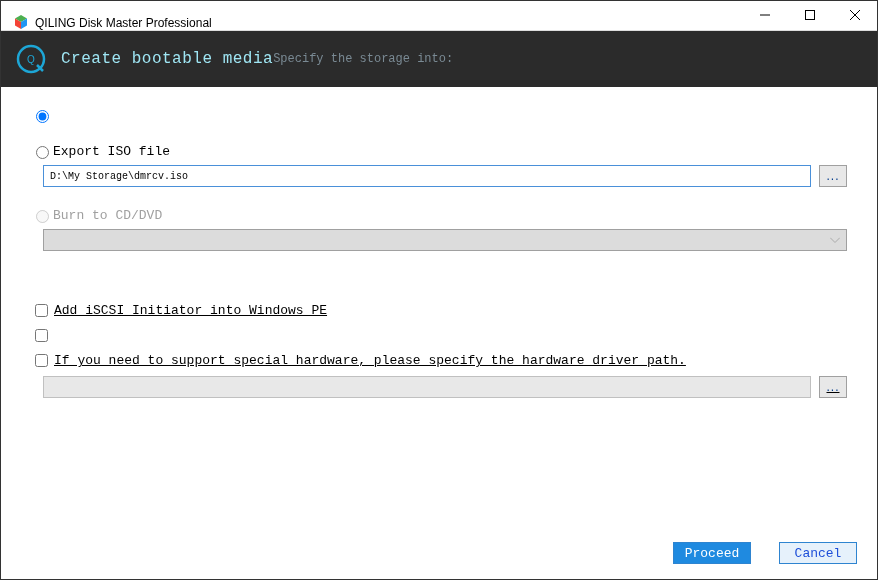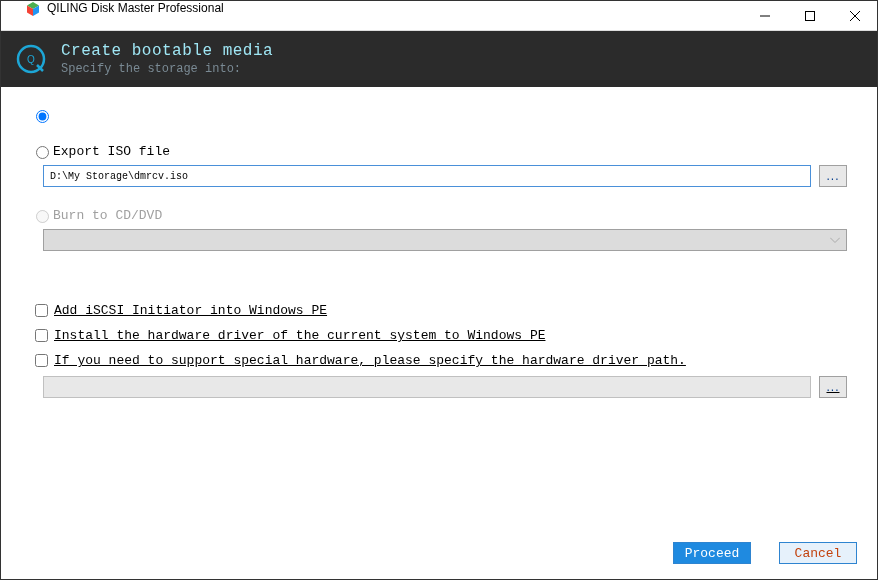--- a/index.html
+++ b/index.html
@@ -1,25 +1,25 @@
 <!DOCTYPE html>
 <html><head>
 <meta charset="utf-8">
 <style>
   * { box-sizing: border-box; }
   html, body { margin: 0; padding: 0; font-family: "Segoe UI", Tahoma, sans-serif; font-size: 12px; }
   .window { width: 878px; height: 580px; border: 1px solid #333; background: #fff; display: flex; flex-direction: column; }
-  .titlebar { height: 30px; display: flex; align-items: flex-start; padding: 0 0 0 24px; border-bottom: 1px solid #ddd; }
+  .titlebar { height: 30px; display: flex; align-items: flex-end; padding: 0 0 0 12px; border-bottom: 1px solid #ddd; }
   .titlebar .icon-cube { width: 16px; height: 16px; margin-right: 6px; }
   .titlebar .title { flex: 1; font-size: 12px; color: #000; }
   .win-btn { width: 45px; height: 30px; display: flex; align-items: center; justify-content: center; cursor: default; }
   .win-btn svg { stroke: #000; }
   .header-band { background: #2b2b2b; color: #bfe0f5; padding: 10px 14px; display: flex; align-items: center; height: 56px; }
   .header-band .logo-q { width: 32px; height: 32px; margin-right: 14px; }
-  .header-text-group { display: flex; flex-direction: column; }
+  .header-text-group { display: flex; }
   .header-title { color: #9fe6f4; font-family: "Courier New", monospace; font-size: 16px; letter-spacing: 0.5px; }
   .header-sub { color: #7a8a94; font-family: "Courier New", monospace; font-size: 12px; margin-top: 2px; }
   .content { flex: 1; padding: 20px 30px 10px 30px; font-family: "Courier New", monospace; font-size: 13px; color: #000; overflow: hidden; }
   .opt-group { margin-bottom: 20px; }
   .opt-label { display: flex; align-items: center; margin-bottom: 6px; }
   .opt-label input[type=radio] { margin-right: 4px; }
   .select-row { display: flex; align-items: center; margin-left: 12px; }
   .select-box { flex: 1; height: 22px; border: 1px solid #a0a0a0; background: #e8e8e8; display: flex; align-items: center; padding: 0 6px; position: relative; font-family: "Courier New", monospace; font-size: 13px; }
   .select-box.disabled { background: #dcdcdc; color: #9a9a9a; }
   .chev { position: absolute; right: 6px; top: 50%; transform: translateY(-50%); }
@@ -28,21 +28,21 @@
   .browse-btn { width: 28px; height: 22px; border: 1px solid #a0a0a0; background: #e8e8e8; margin-left: 8px; display: flex; align-items: center; justify-content: center; font-family: Tahoma, sans-serif; font-size: 12px; letter-spacing: 1px; color: #003a8c; cursor: pointer; }
   .disabled-text { color: #a0a0a0; }
   .checks { margin-top: 50px; text-decoration: underline; }
   .check-row { display: flex; align-items: center; margin-bottom: 6px; }
   .check-row input[type=checkbox] { margin-right: 6px; width:13px; height:13px; }
   .driver-path-row { display:flex; align-items:center; margin-left: 12px; margin-top: 4px; }
   .driver-path-row .text-input { border: 1px solid #c0c0c0; background: #e8e8e8; }
   .footer { height: 40px; border-top: 0; display: flex; align-items: center; justify-content: flex-end; padding: 0 20px 12px 20px; gap: 28px; }
   .btn { min-width: 78px; height: 22px; border: 1px solid #2e84d0; display: flex; align-items: center; justify-content: center; font-family: "Courier New", monospace; font-size: 13px; cursor: pointer; padding: 0 10px; }
   .btn.primary { background: #1f8ae0; color: #fff; }
-  .btn.secondary { background: #e6f1fb; color: #c2410c; }
+  .btn.secondary { background: #e6f1fb; color: #1d4ed8; }
 </style>
 </head>
 <body>
 
 <div class="window">
 
   <div class="titlebar">
     <span class="icon-cube">
       <svg viewBox="0 0 16 16" width="16" height="16">
         <polygon points="8,1 14,4.5 8,8 2,4.5" fill="#4caf50"></polygon>
@@ -119,21 +119,20 @@
       </div>
     </div>
 
     <div class="checks">
       <label class="check-row">
         <input type="checkbox" style="">
         <span>Add iSCSI Initiator into Windows PE</span>
       </label>
       <label class="check-row">
         <input type="checkbox" style="">
-        <span>Install the hardware driver of the current system to Windows PE</span>
       </label>
       <label class="check-row">
         <input type="checkbox" style="">
         <span>If you need to support special hardware, please specify the hardware driver path.</span>
       </label>
       <div class="driver-path-row">
         <input class="text-input disabled-look" type="text" disabled="" value="" style="">
         <div class="browse-btn">...</div>
       </div>
     </div>

